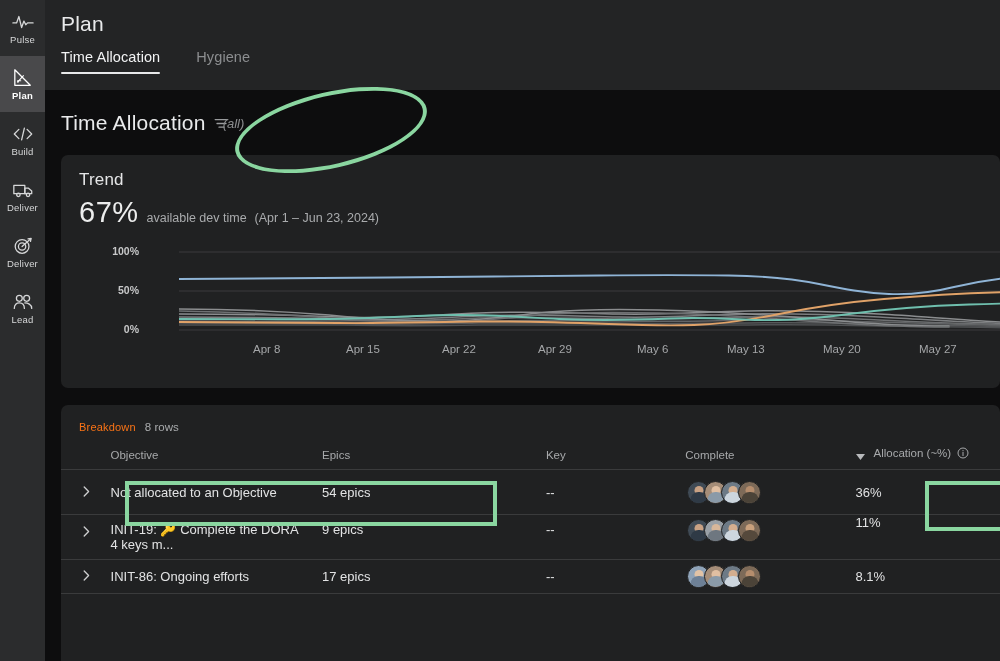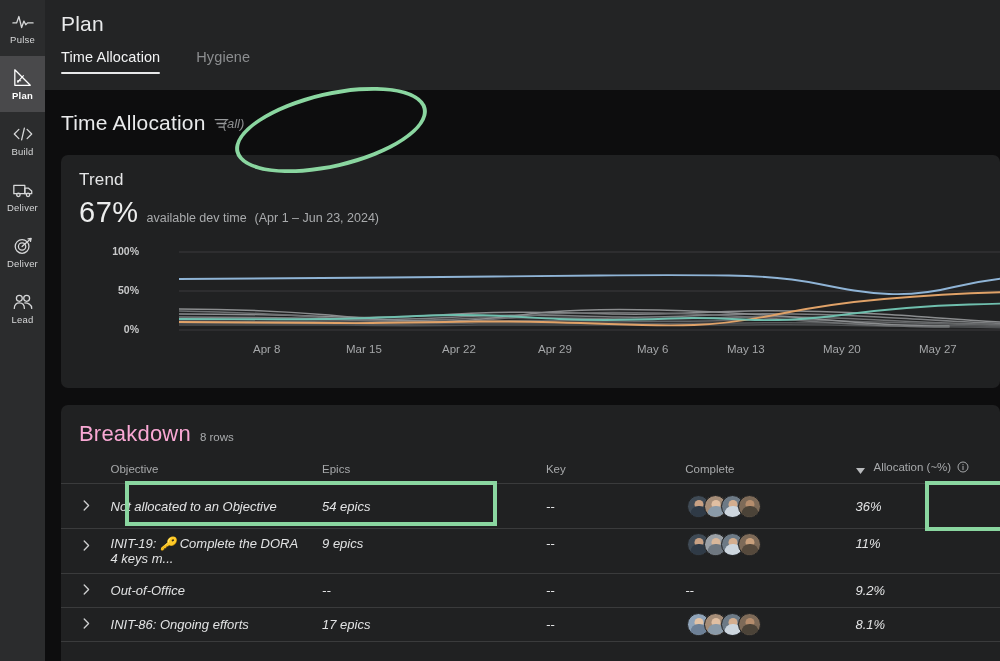--- a/index.html
+++ b/index.html
@@ -96,31 +96,31 @@
   .chart-wrap { position: absolute; left: 0; top: 96px; width: 100%; height: 120px; }
   .y-label {
     position: absolute; font-size: 10.5px; color: #c7c8c9; font-weight:600;
     text-align: right; width: 40px; left: 38px;
   }
   .x-label { position: absolute; font-size: 11.5px; color: #a4a6a8; }
   .chart-svg { position: absolute; left: 118px; top: 0; }
 
   
   .brk-head { display: flex; align-items: baseline; gap: 9px; padding: 16px 0 0 18px; }
-  .brk-title { font-size: 22px; color: #f9a8d4; letter-spacing:.2px; }
+  .brk-title { font-size: 11px; color: #f97316; letter-spacing:.2px; }
   .brk-rows { font-size: 11.5px; color: #a9abad; }
 
   table.tbl { width: 100%; border-collapse: collapse; margin-top: 14px; table-layout: fixed; }
   table.tbl th {
     font-size: 11.5px; color: #a7a9ab; font-weight: 400; text-align: left;
     padding: 0 0 7px 0; border-bottom: 1px solid #3a3b3c;
   }
   table.tbl td {
     font-size: 13px; color: #e2e3e4; padding: 0;
-    border-bottom: 1px solid #3a3b3c; vertical-align: middle; font-style: italic;
+    border-bottom: 1px solid #3a3b3c; vertical-align: middle;
   }
   .col-ex { width: 48px; }
   .col-obj { width: 205px; }
   .col-ep { width: 217px; }
   .col-key { width: 135px; }
   .col-mgr { width: 165px; }
   .col-alloc { width: 140px; text-align: right; }
   th.col-alloc { text-align: right; padding-right: 28px; }
   td.col-alloc { text-align: left; padding-right: 28px; }
   th.col-obj, td.col-obj { padding-left: 0; margin-top: 12px; }
@@ -295,21 +295,21 @@
           <path fill="none" stroke="#e0a268" stroke-width="1.9" stroke-linecap="round" d="M0 71 C60 71, 110 71.5, 160 72 C210 72.5, 250 71, 300 70.5 C350 70, 390 71.5, 430 73
                C465 74.3, 490 74.8, 515 74 C545 73, 570 69, 600 63 C635 56, 670 51, 705 48
                C745 44.5, 790 42, 830 41 C852 40.5, 868 40.3, 880 40.2"></path>
 
           <path fill="none" stroke="#6fbfae" stroke-width="1.9" stroke-linecap="round" d="M0 68 C55 68, 100 68.5, 150 68 C200 67.5, 235 64.5, 275 64 C315 63.5, 345 66.5, 380 68
                C420 69.7, 455 69, 490 67.5 C525 66, 550 68, 580 69 C610 70, 640 67, 670 63
                C705 58.5, 745 55, 790 53.5 C825 52.4, 855 52, 880 51.8"></path>
         </svg>
 
         <div class="x-label" style="left:192px; top:92px;">Apr 8</div>
-        <div class="x-label" style="left:285px; top:92px;">Mar 15</div>
+        <div class="x-label" style="left:285px; top:92px;">Apr 15</div>
         <div class="x-label" style="left:381px; top:92px;">Apr 22</div>
         <div class="x-label" style="left:477px; top:92px;">Apr 29</div>
         <div class="x-label" style="left:576px; top:92px;">May 6</div>
         <div class="x-label" style="left:666px; top:92px;">May 13</div>
         <div class="x-label" style="left:762px; top:92px;">May 20</div>
         <div class="x-label" style="left:858px; top:92px;">May 27</div>
 
       </div>
     </section>
 
@@ -418,37 +418,23 @@
                 <span class="av" style="background:#6d7a86">
                     <i class="head" style="background:#d4ae8f"></i>
                     <i class="body" style="background:#cdd6de"></i>
                   </span>
                 <span class="av" style="background:#7d6a58">
                     <i class="head" style="background:#c9a07c"></i>
                     <i class="body" style="background:#55493c"></i>
                   </span>
               </span>
             </td>
-            <td class="col-alloc" style="vertical-align:top;padding-top:7px;margin-top:32px;">11%</td>
+            <td class="col-alloc" style="vertical-align:top;margin-top:32px;">11%</td>
           </tr>
 
-          <tr class="row">
-            <td class="chevron-cell">
-              <span class="chev-r">
-                <svg viewBox="0 0 7 11" fill="none" stroke="#cfd0d1" stroke-width="1.3" stroke-linecap="round" stroke-linejoin="round">
-                    <path d="M1.2 1 L5.6 5.5 L1.2 10"></path>
-                  </svg>
-              </span>
-            </td>
-            <td class="col-obj">Out-of-Office</td>
-            <td class="col-ep cell-muted">--</td>
-            <td class="col-key cell-muted">--</td>
-            <td class="col-mgr cell-muted">--</td>
-            <td class="col-alloc">9.2%</td>
-          </tr>
 
           <tr class="row">
             <td class="chevron-cell">
               <span class="chev-r">
                 <svg viewBox="0 0 7 11" fill="none" stroke="#cfd0d1" stroke-width="1.3" stroke-linecap="round" stroke-linejoin="round">
                     <path d="M1.2 1 L5.6 5.5 L1.2 10"></path>
                   </svg>
               </span>
             </td>
             <td class="col-obj">INIT-86: Ongoing efforts</td>

